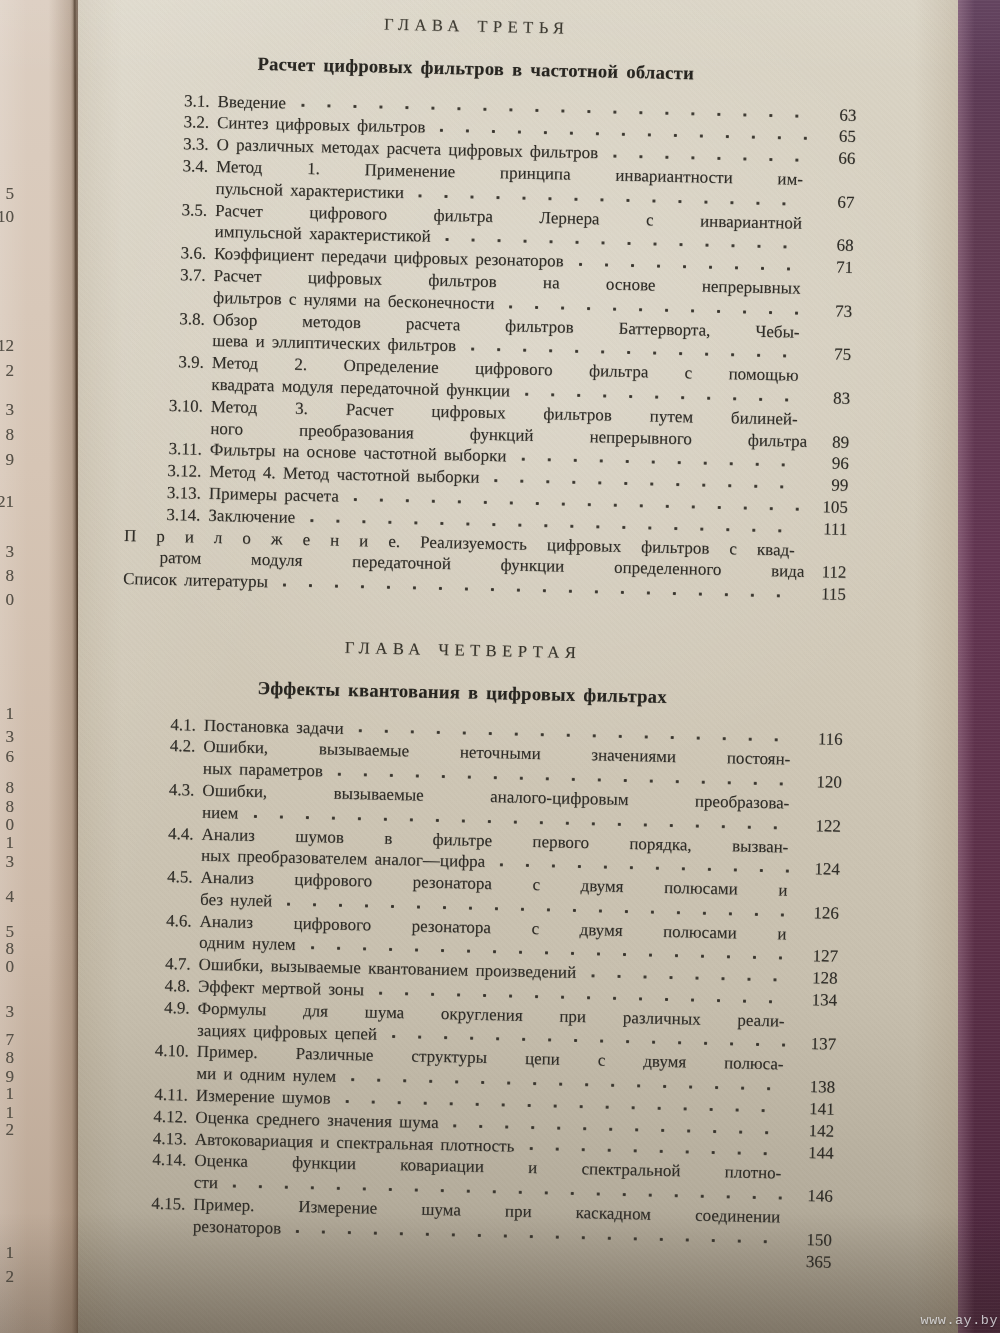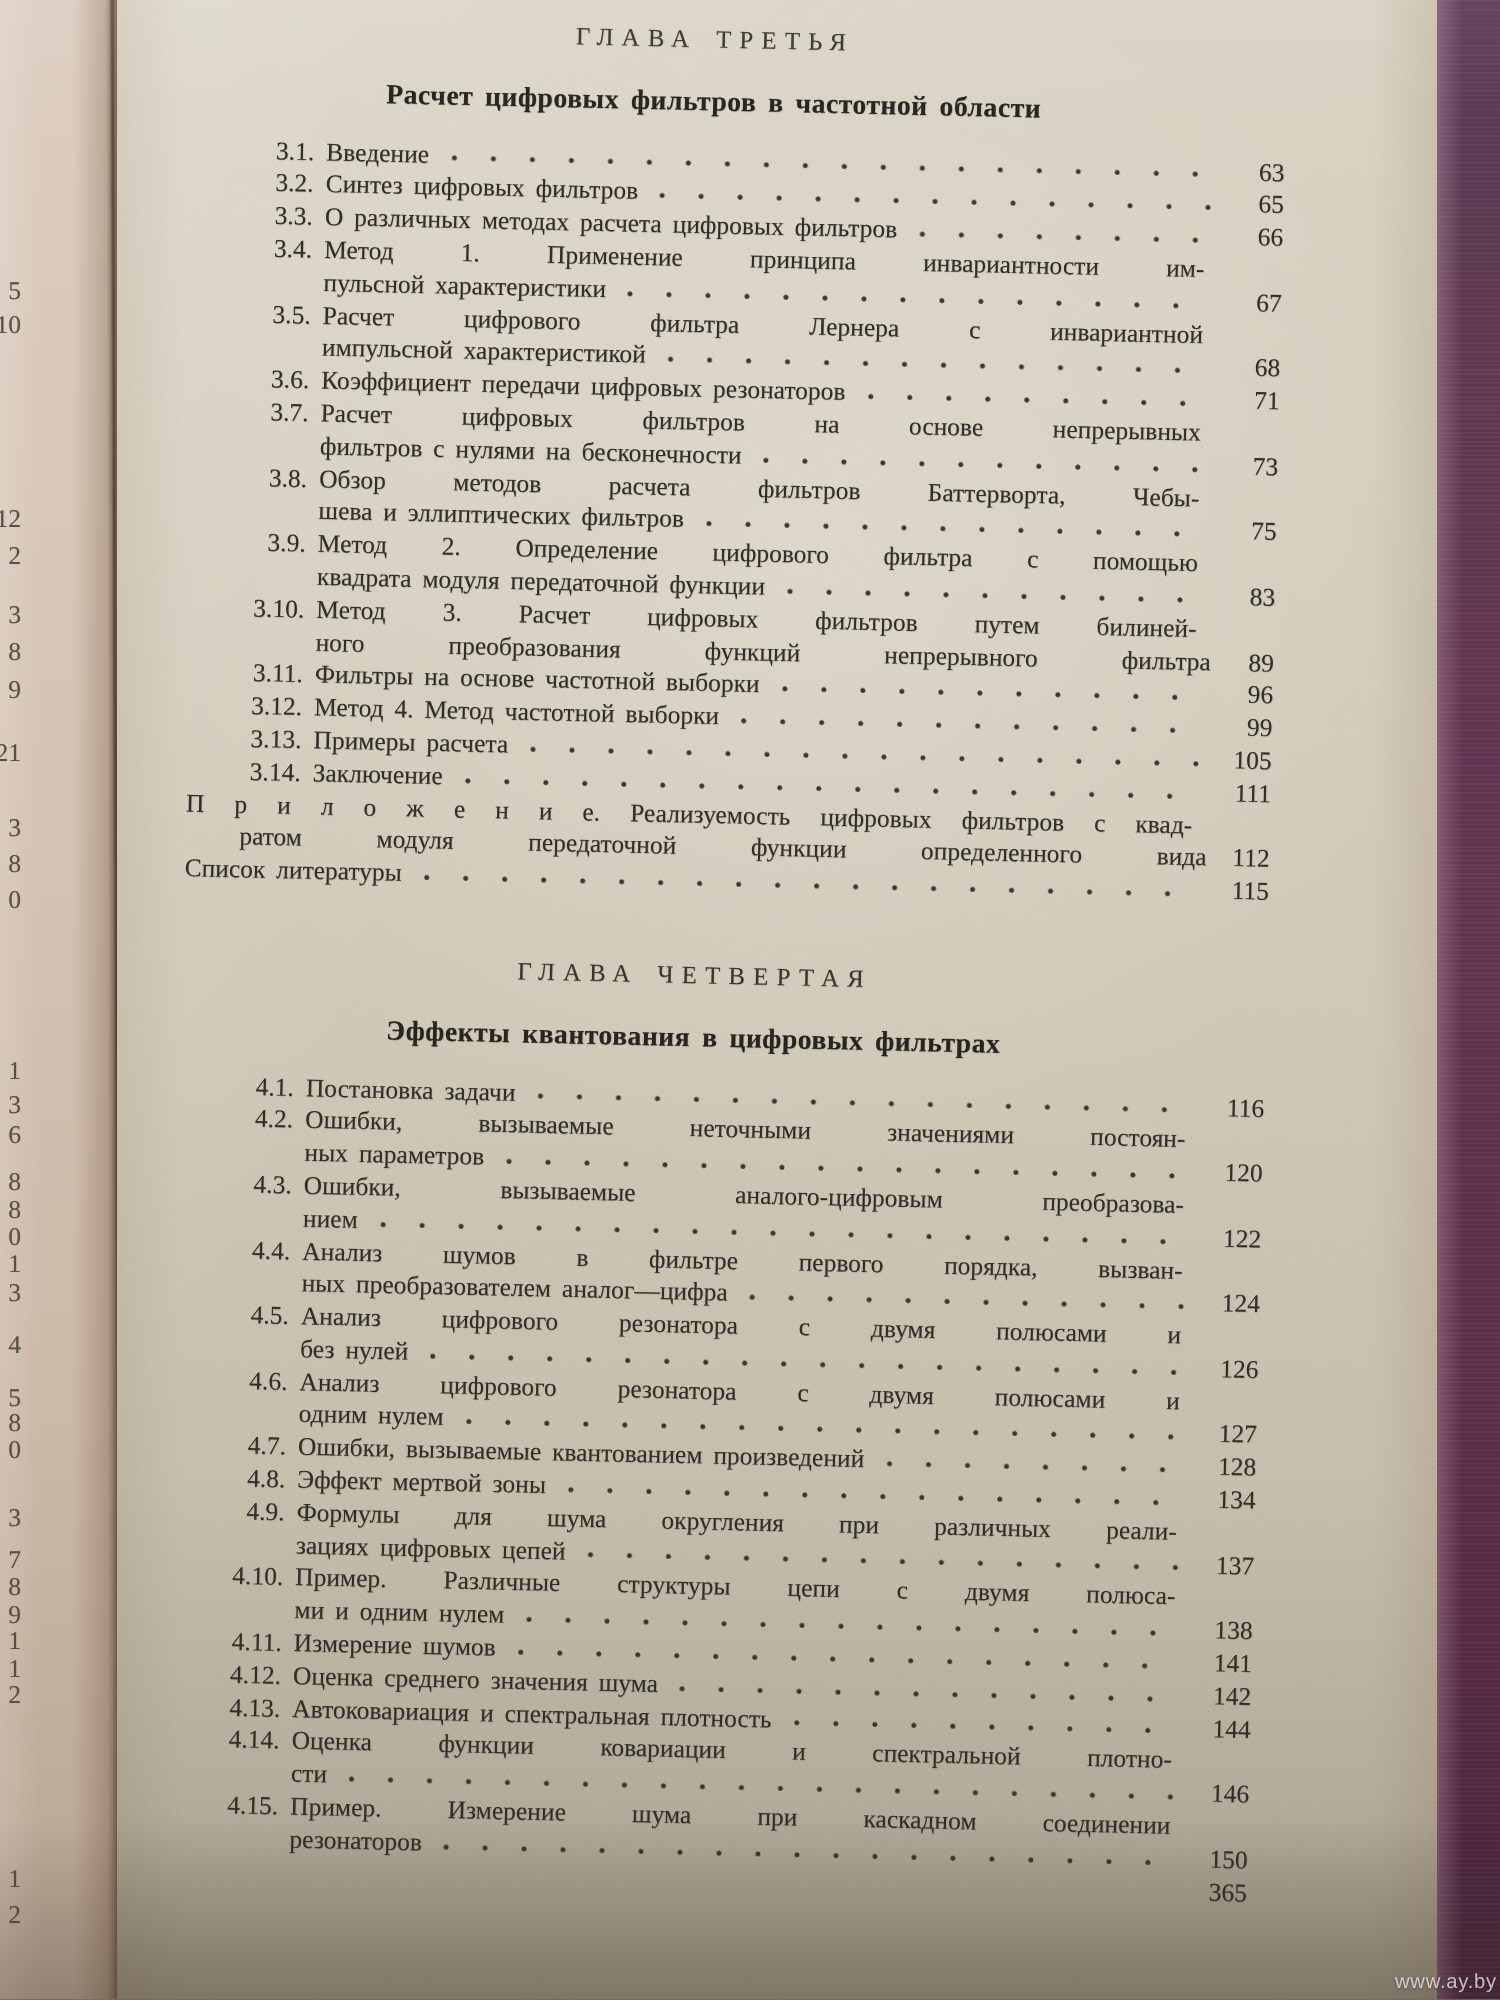--- a/index.html
+++ b/index.html
@@ -68,21 +68,21 @@
 
   .folio-row{display:flex;height:22px;margin-top:0;}
   .folio{margin-left:auto;min-width:36px;text-align:right;}
 
   
   .edge-digits{position:absolute;left:0;top:0;width:16px;height:100%;
     font-family:"Liberation Serif","DejaVu Serif",serif;font-size:17px;color:#565148;}
   .edge-digits span{position:absolute;right:2px;text-shadow:.2px .3px .6px rgba(60,55,45,.35);}
 
   .watermark{position:absolute;right:2px;bottom:5px;
-    font-family:Liberation Sans, sans-serif;font-size:13.5px;letter-spacing:.5px;
+    font-family:Liberation Mono, monospace;font-size:13.5px;letter-spacing:.5px;
     color:rgba(242,242,246,.75);text-shadow:0 1px 2px rgba(0,0,0,.35);}
 </style>
 </head>
 <body>
 
 <div class="photo">
   <div class="facing"></div>
   <div class="gutter"></div>
   <div class="page"></div>
   <div class="cover"></div>

